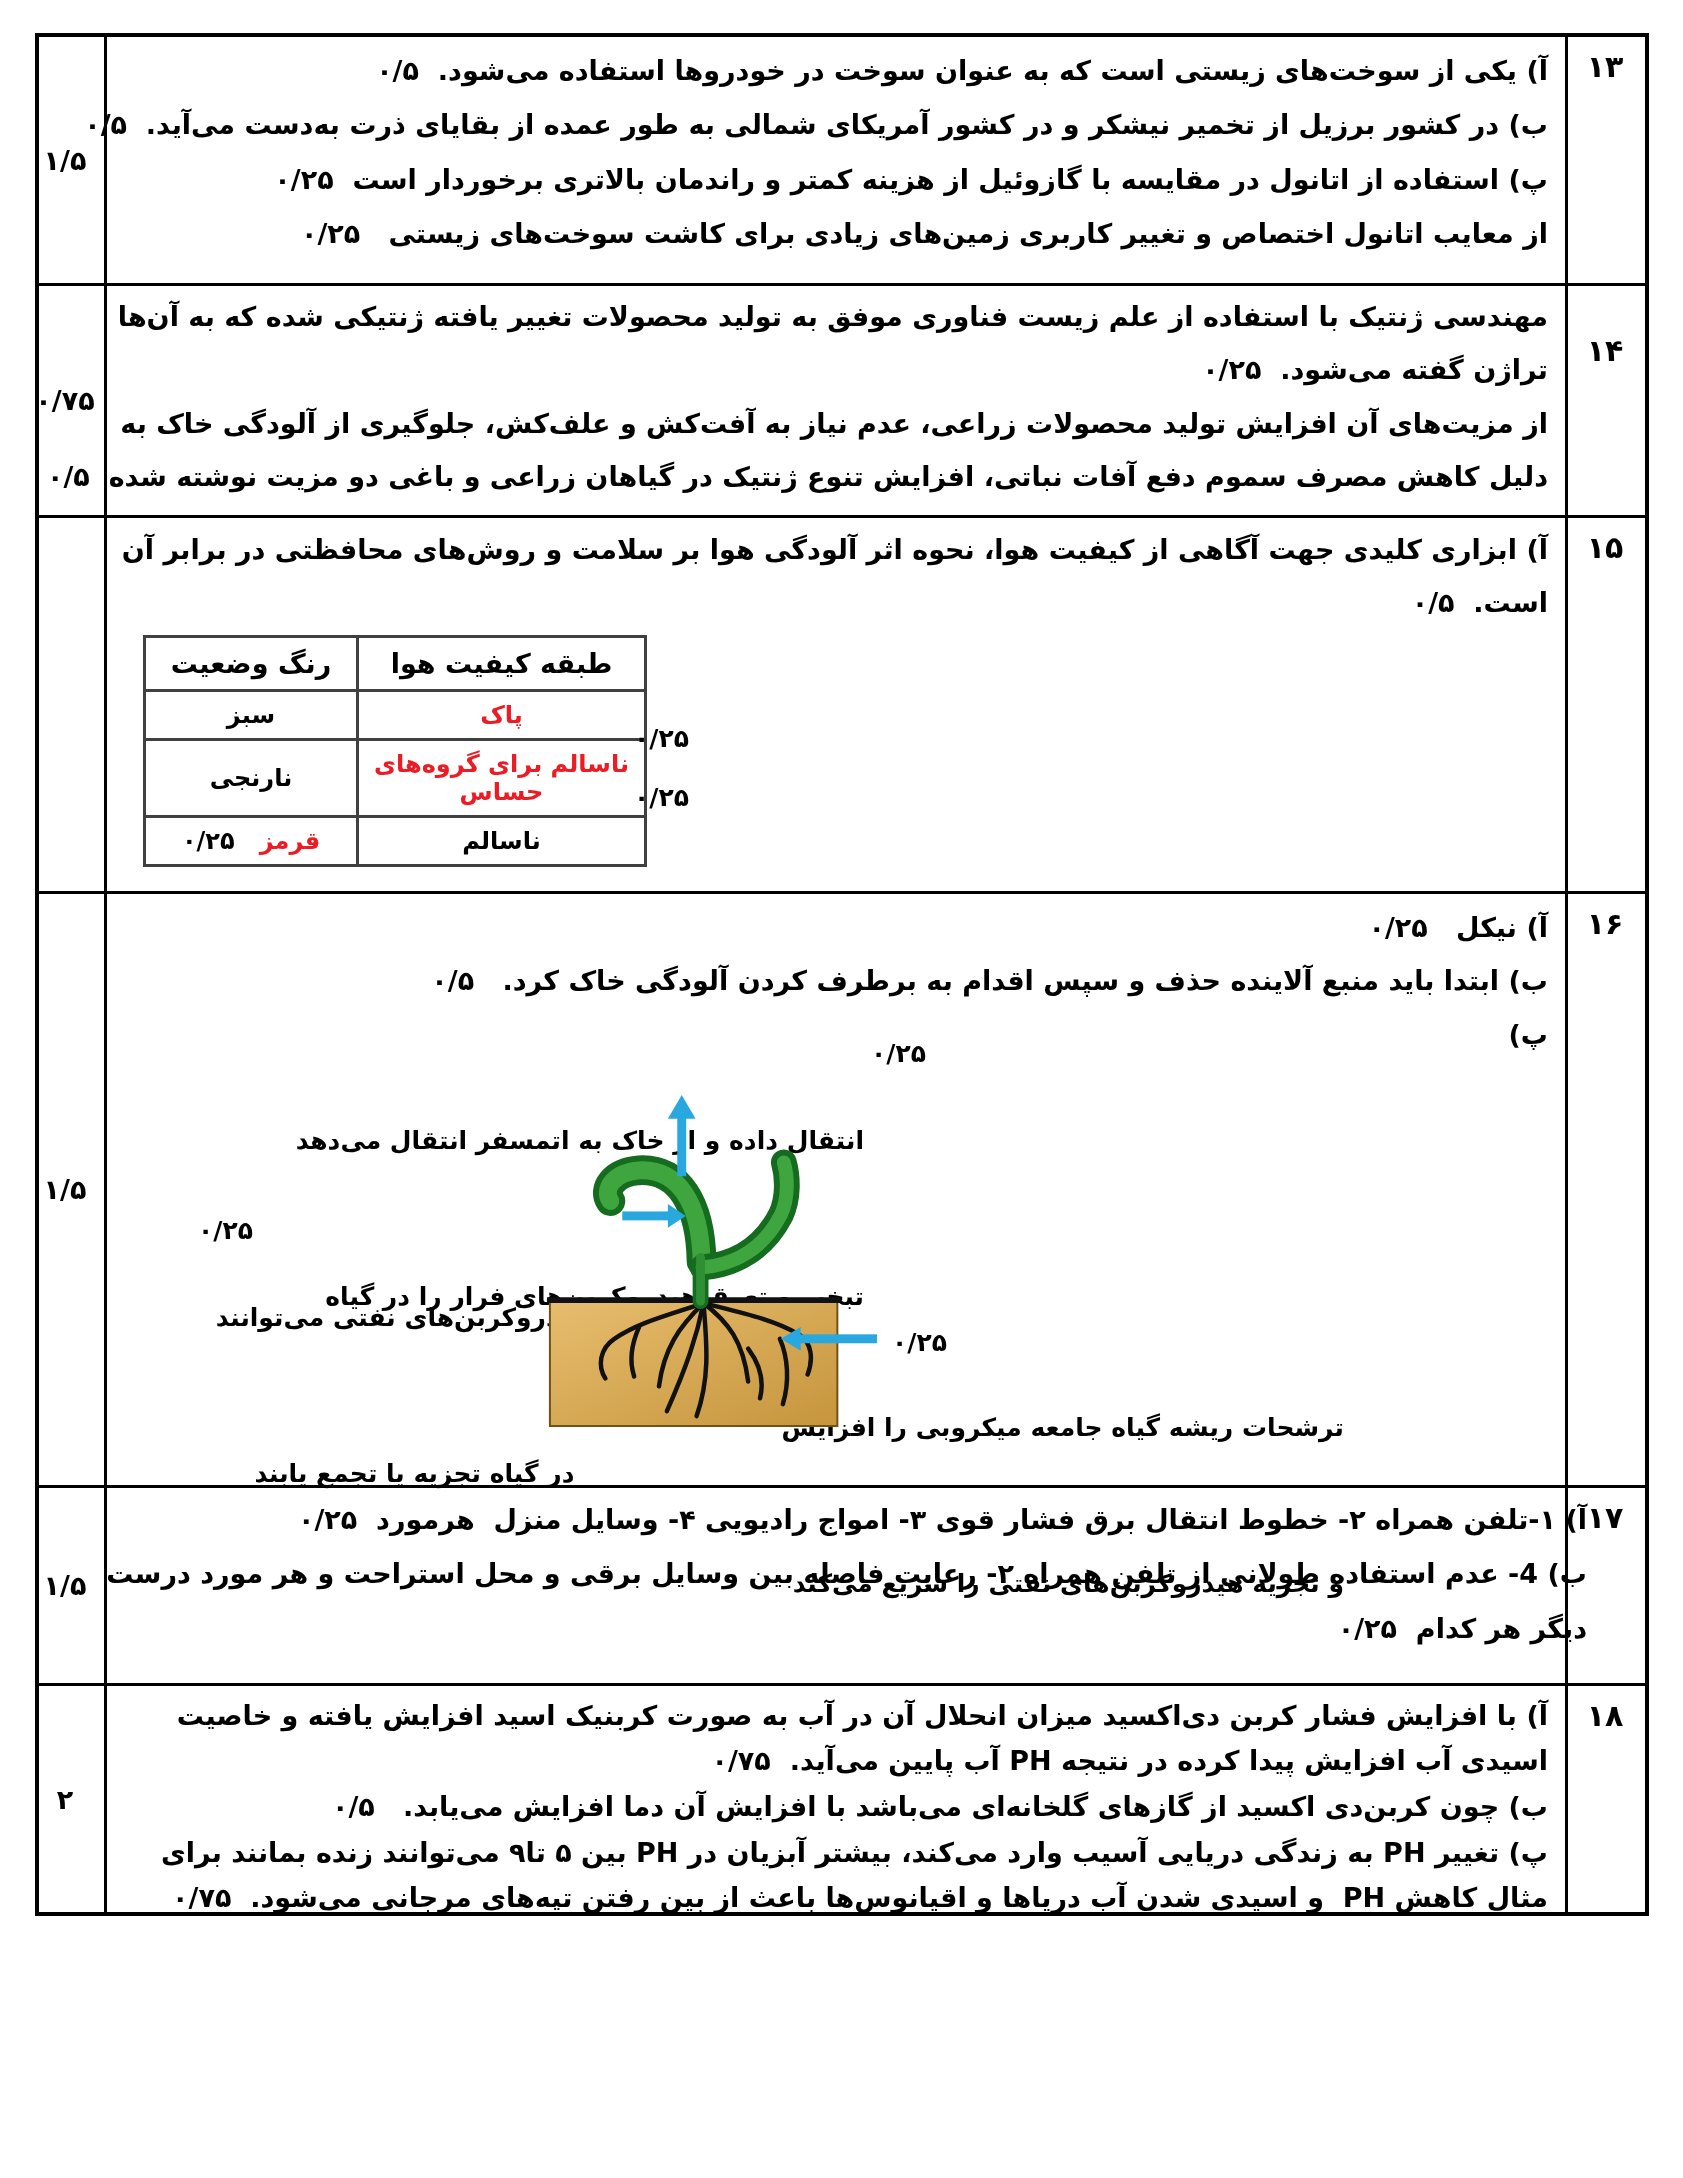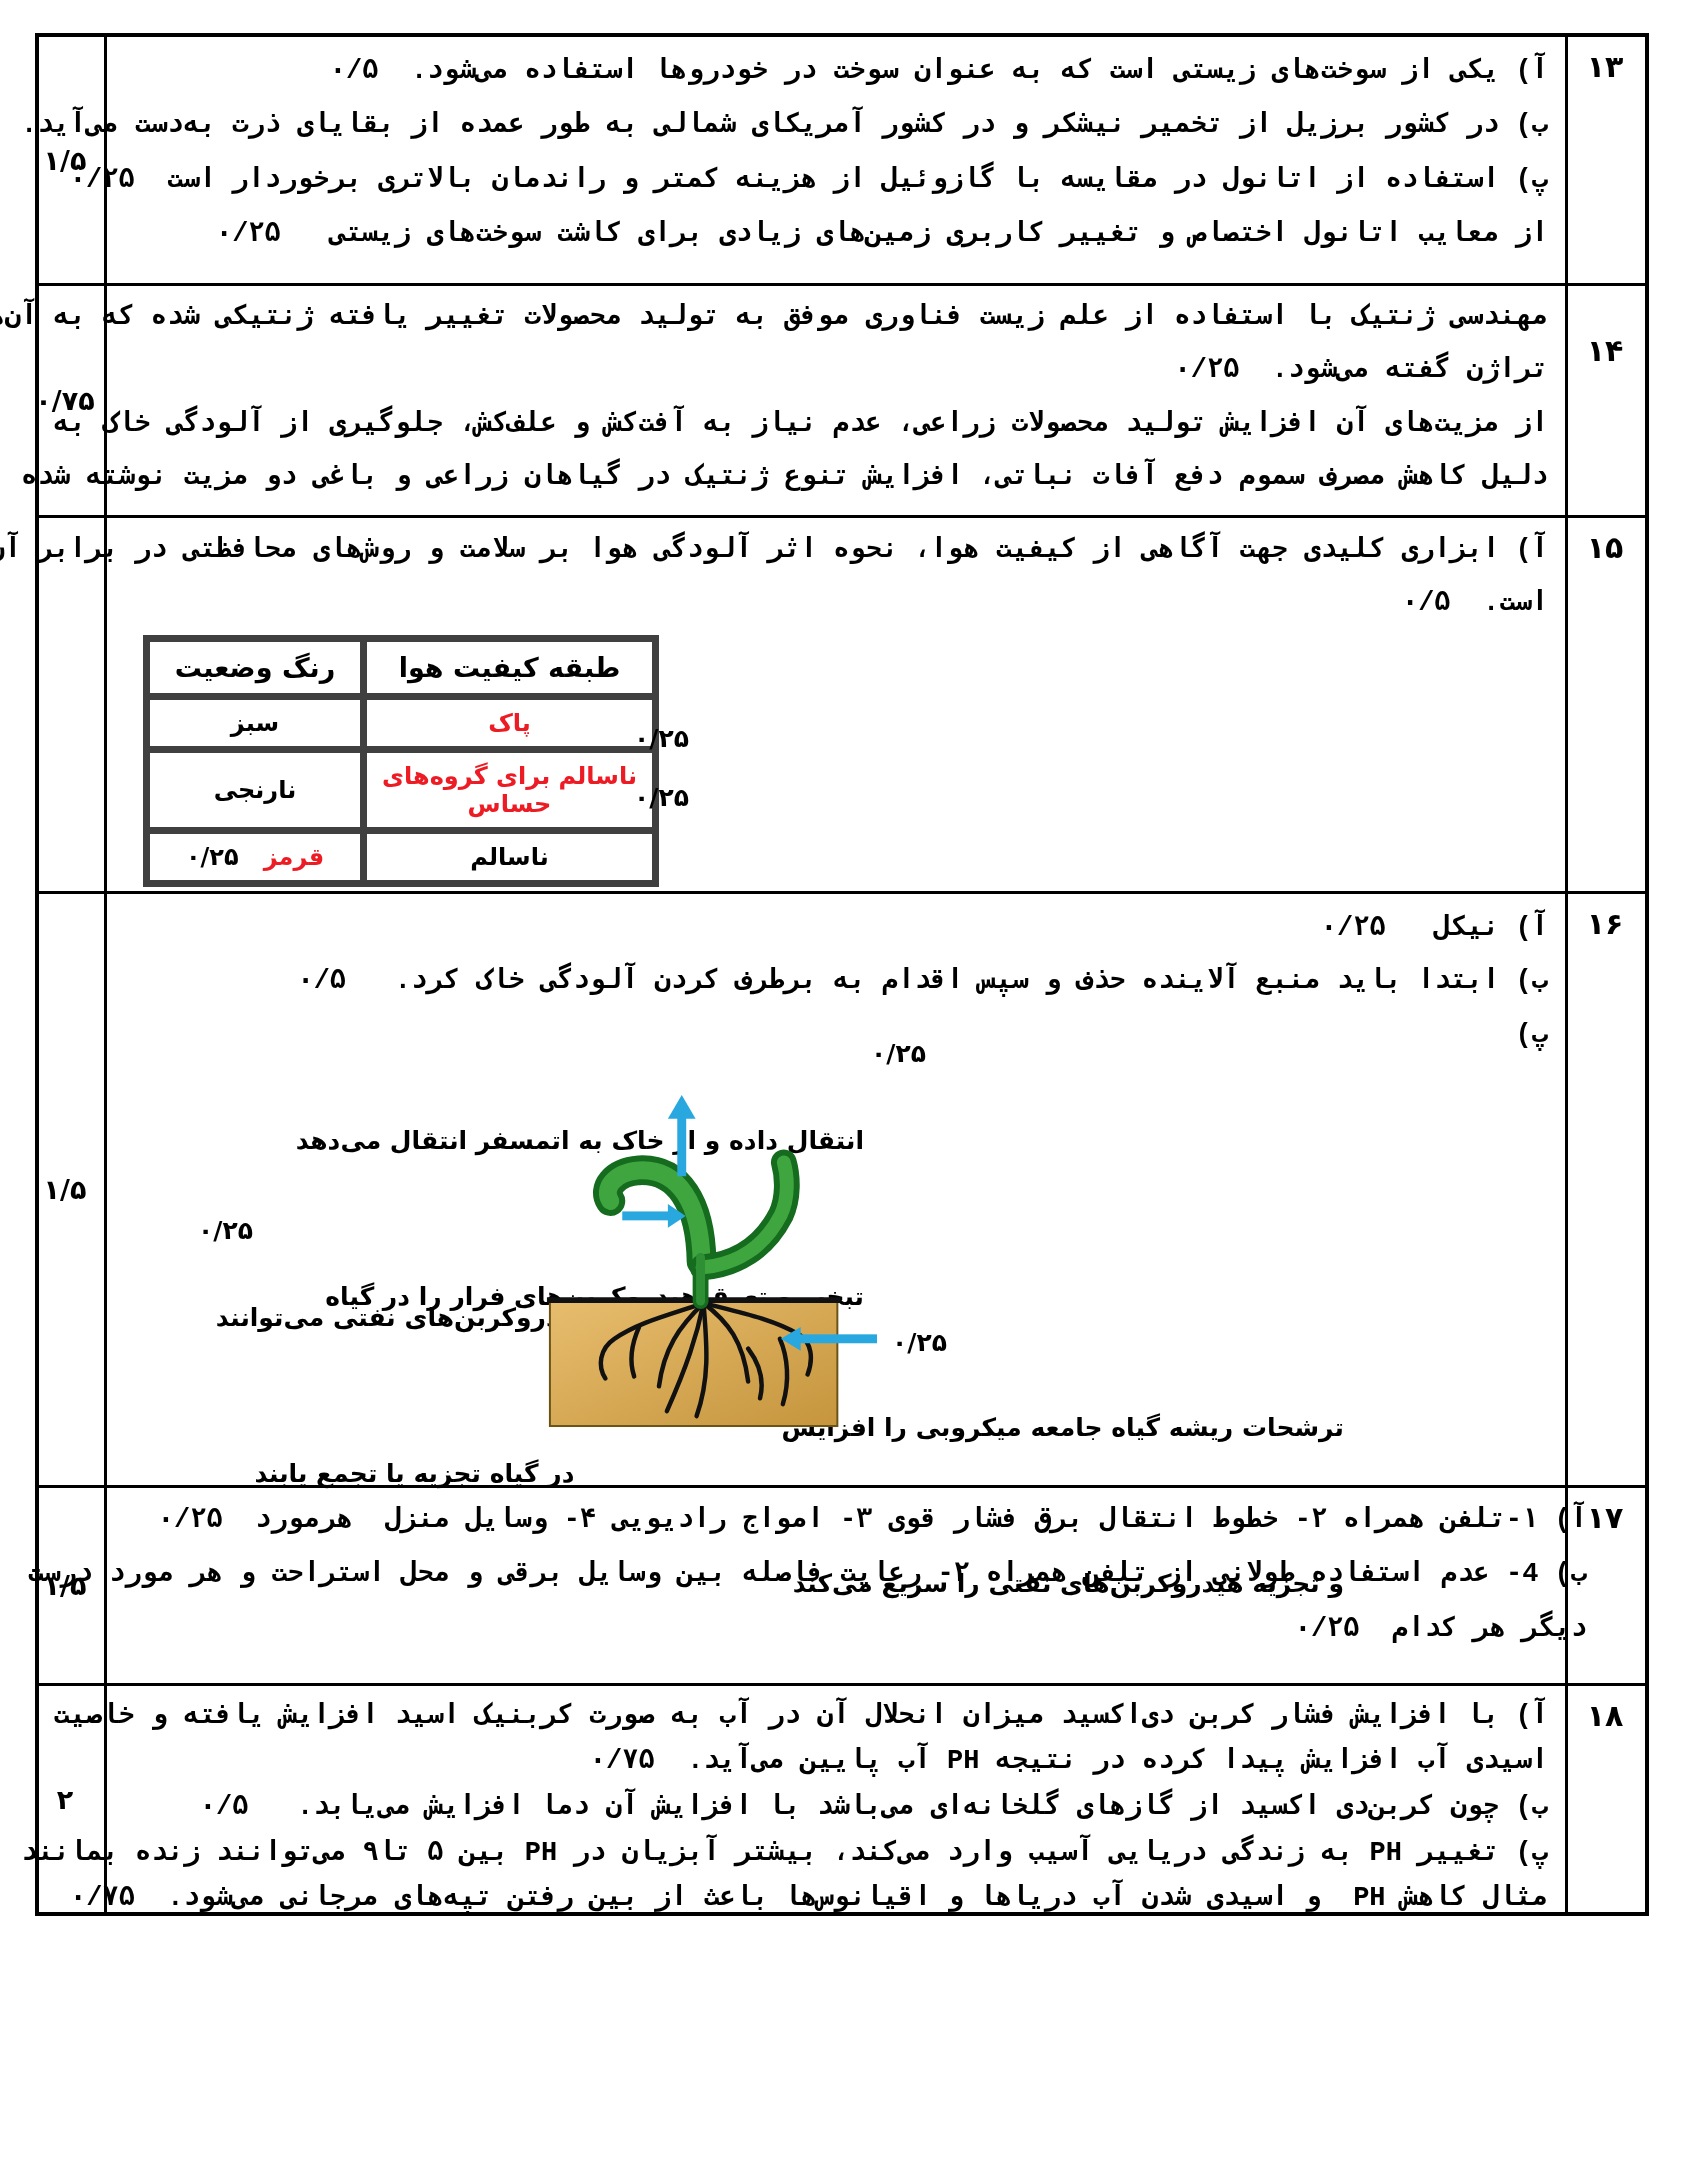--- a/index.html
+++ b/index.html
@@ -7,24 +7,24 @@
          font-family:"DejaVu Sans", sans-serif;color:#000;}
   #grid{position:absolute;left:35px;top:33px;width:1606px;height:1875px;border:4px solid #000;}
   .hline{position:absolute;left:0;right:0;height:3px;background:#000;}
   .vline{position:absolute;top:0;bottom:0;width:3px;background:#000;}
   .numcell{position:absolute;left:1529px;width:74px;text-align:center;
            font-size:30px;font-weight:bold;direction:rtl;}
   .scorecell{position:absolute;left:0;width:52px;display:flex;align-items:center;justify-content:center;
            font-size:27px;font-weight:bold;direction:rtl;}
   .content{position:absolute;left:68px;width:1457px;}
   .tl{position:absolute;right:16px;direction:rtl;white-space:pre;
-      font-size:27px;font-weight:bold;line-height:40px;font-family:Liberation Mono, monospace;}
+      font-size:27px;font-weight:bold;line-height:40px;}
   
   .airtable{position:absolute;left:36px;top:117px;border-collapse:collapse;direction:rtl;}
-  .airtable th,.airtable td{border:7px solid #404040;text-align:center;font-weight:bold;}
+  .airtable th,.airtable td{border:3px solid #404040;text-align:center;font-weight:bold;}
   .airtable th{font-size:27px;padding:10px 6px;}
   .airtable td{font-size:24px;padding:9px 6px;}
   .col-q{width:273px;} .col-c{width:198px;}
   .red{color:#ed1c24;}
   .side-score{position:absolute;font-size:25px;font-weight:bold;direction:rtl;white-space:pre;}
   
   .anno{position:absolute;direction:rtl;text-align:center;font-size:25px;font-weight:bold;line-height:52px;white-space:pre;}
   .anno-score{position:absolute;direction:rtl;font-size:25px;font-weight:bold;white-space:pre;}
   .figsvg{position:absolute;left:433px;top:195px;}
 </style>

